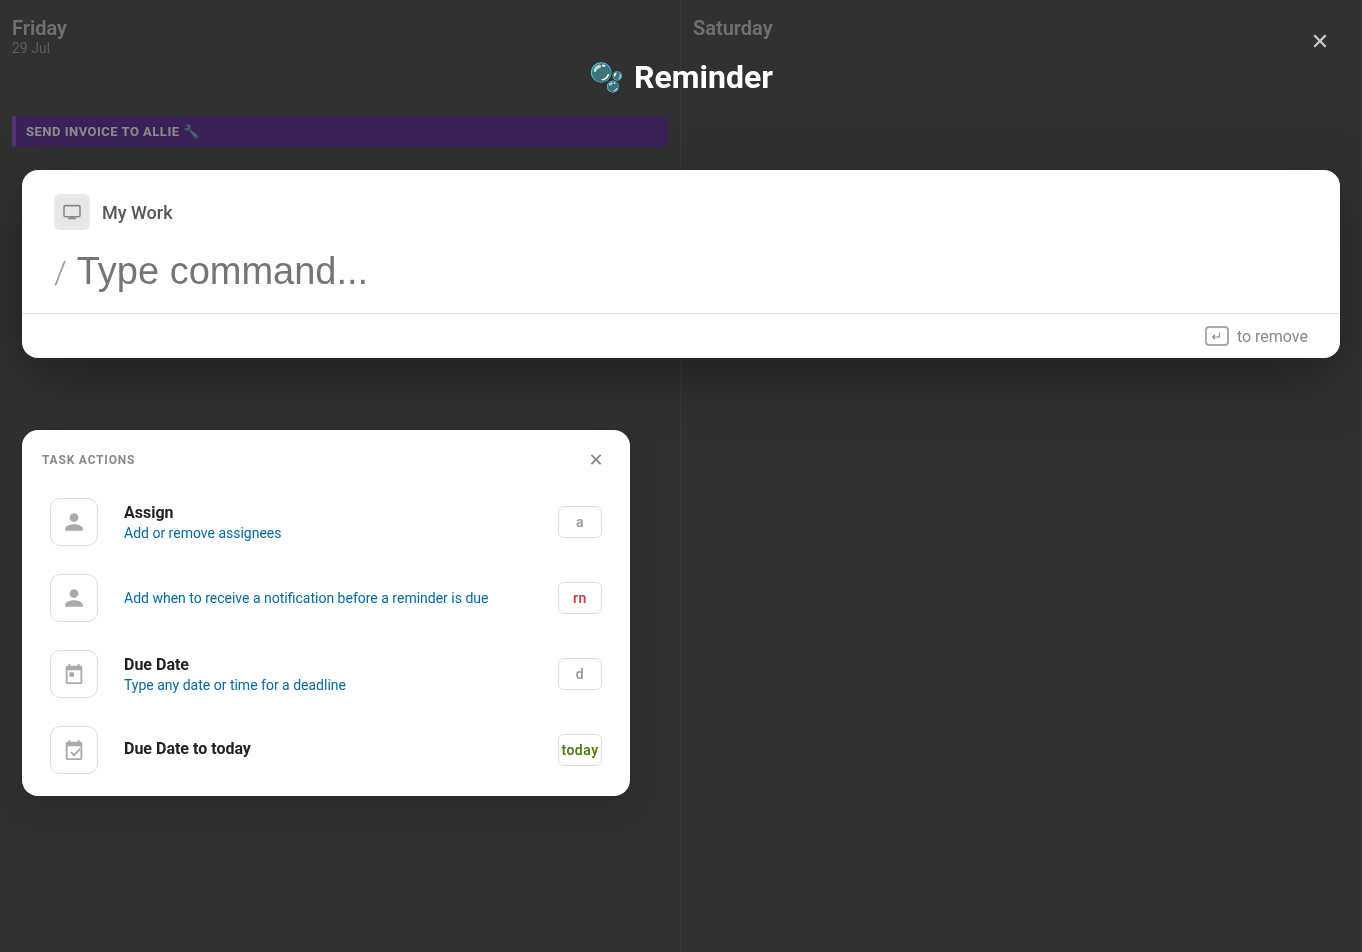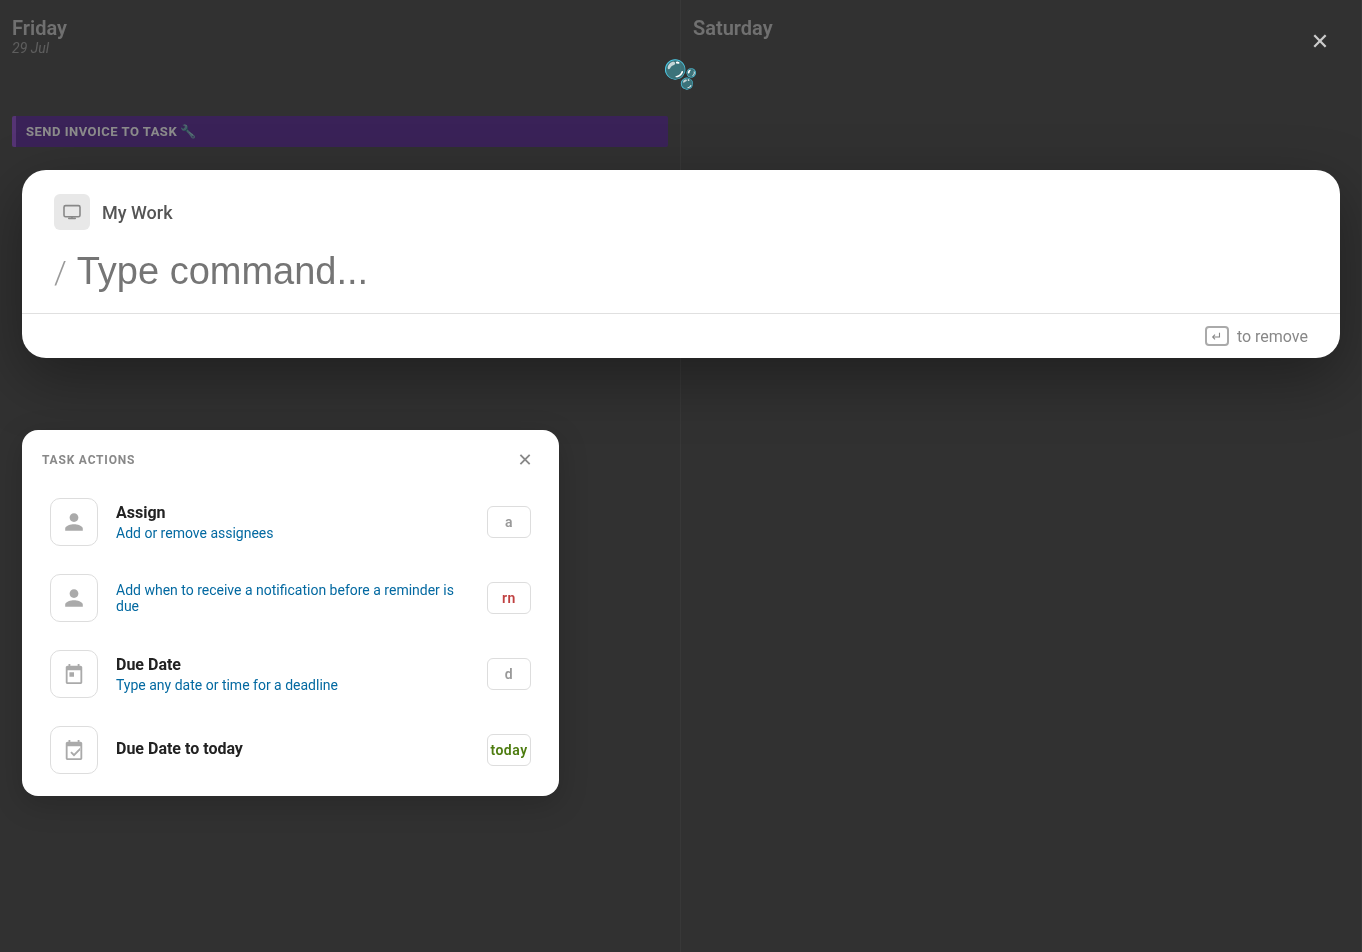--- a/index.html
+++ b/index.html
@@ -28,21 +28,20 @@
 
     .calendar-col .day-name {
       font-size: 20px;
       font-weight: 600;
       color: #ccc;
     }
 
     .calendar-col .day-date {
       font-size: 14px;
       color: #aaa;
-      font-style: italic;
     }
 
     .calendar-event-bar {
       background: #6b3fa0;
       border-left: 4px solid #9b5fd4;
       padding: 8px 10px;
       margin-top: 60px;
       border-radius: 2px;
     }
 
@@ -78,21 +77,21 @@
       z-index: 10;
     }
 
     
     .main-modal {
       position: absolute;
       top: 170px;
       left: 22px;
       right: 22px;
       background: #fff;
-      border-radius: 24px;
+      border-radius: 16px;
       box-shadow: 0 20px 60px rgba(0,0,0,0.35);
       z-index: 20;
       overflow: hidden;
     }
 
     
     .modal-header {
       padding: 24px 32px 12px 32px;
       display: flex;
       align-items: center;
@@ -169,21 +168,21 @@
       justify-content: center;
       font-size: 13px;
       color: #888;
     }
 
     
     .task-actions-panel {
       position: absolute;
       top: 430px;
       left: 22px;
-      width: 537px;
+      width: 608px;
       background: #fff;
       border-radius: 16px;
       box-shadow: 0 8px 30px rgba(0,0,0,0.18);
       z-index: 30;
       padding-bottom: 8px;
     }
 
     .task-actions-header {
       display: flex;
       justify-content: space-between;
@@ -210,21 +209,21 @@
       display: flex;
       align-items: center;
       justify-content: center;
       border-radius: 50%;
     }
 
     
     .action-item {
       display: flex;
       align-items: center;
-      gap: 18px;
+      gap: 26px;
       padding: 14px 20px;
       cursor: pointer;
       border-radius: 10px;
       margin: 0 8px;
     }
 
     .action-icon-box {
       width: 48px;
       height: 48px;
       border: 1.5px solid #ddd;
@@ -296,33 +295,34 @@
     }
   </style>
 </head>
 <body>
 
 <div class="calendar-bg">
   <div class="calendar-col">
     <div class="day-name">Friday</div>
     <div class="day-date">29 Jul</div>
     <div class="calendar-event-bar">
-      <div class="event-text">SEND INVOICE TO TASK 🔧</div>
+      <div class="event-text">SEND INVOICE TO ALLIE 🔧</div>
     </div>
   </div>
   <div class="calendar-col">
     <div class="day-name">Saturday</div>
     <div class="day-date"></div>
   </div>
 </div>
 
 <div class="overlay"></div>
 
 <div class="reminder-header-bar">
   <span class="reminder-emoji">🫧</span>
+  <span class="reminder-title-text">Reminder</span>
 </div>
 
 <button class="close-bg-btn">✕</button>
 
 <div class="main-modal">
   <div class="modal-header">
     <div class="modal-header-icon">
       <svg width="20" height="16" viewBox="0 0 24 20" fill="none">
         <rect x="2" y="2" width="20" height="14" rx="2" stroke="#888" stroke-width="2" fill="none"></rect>
         <path d="M8 18h8" stroke="#888" stroke-width="2" stroke-linecap="round"></path>

